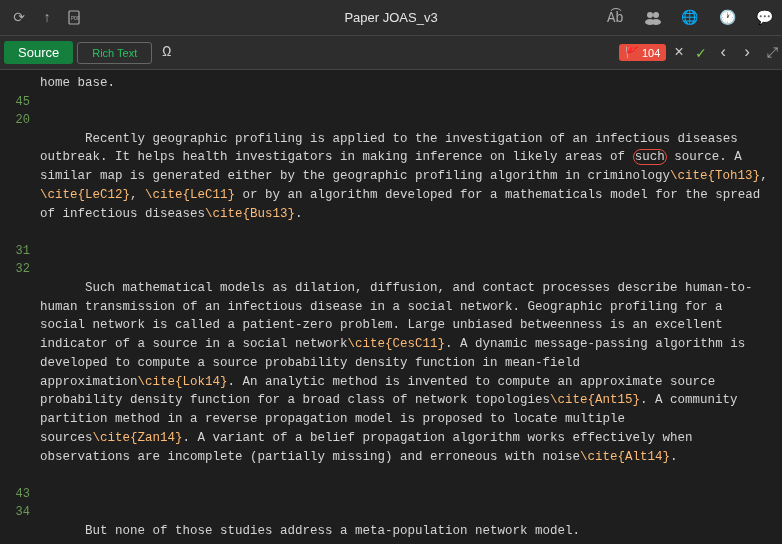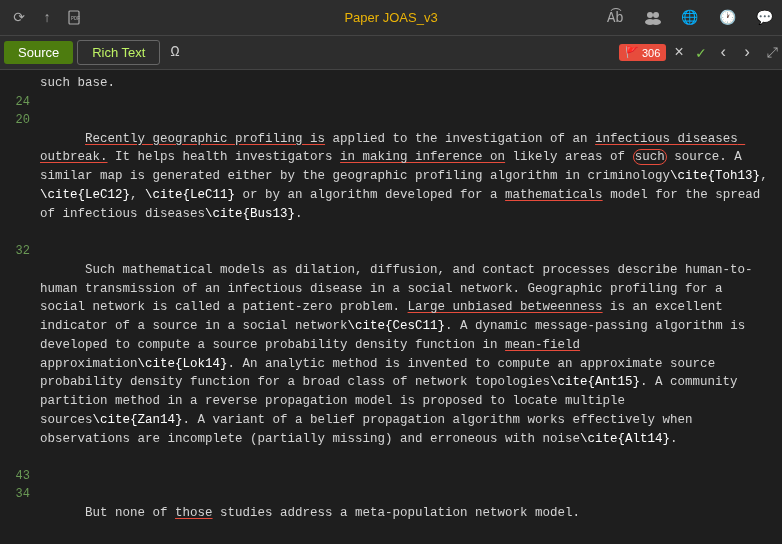--- a/index.html
+++ b/index.html
@@ -24,21 +24,21 @@
     }
     .title-bar-left {
       display: flex;
       align-items: center;
       gap: 6px;
       width: 120px;
     }
     .title-bar-center {
       flex: 1;
       text-align: center;
-      color: #eab308;
+      color: #e5e5e5;
       font-family: sans-serif;
       font-size: 13px;
     }
     .title-bar-right {
       display: flex;
       align-items: center;
       gap: 20px;
       width: 120px;
       justify-content: flex-end;
     }
@@ -57,35 +57,35 @@
     .toolbar {
       display: flex;
       align-items: center;
       background: #2d2d2d;
       height: 34px;
       padding: 0 4px;
       border-bottom: 1px solid #444;
       gap: 4px;
     }
     .tab-source {
-      background: #4d7c0f;
+      background: #15803d;
       color: #fff;
       border: none;
       padding: 4px 14px;
       font-size: 13px;
       font-family: sans-serif;
       cursor: pointer;
       border-radius: 3px;
     }
     .tab-rich {
       background: transparent;
-      color: #bef264;
+      color: #22c55e;
       border: 1px solid #666;
       padding: 4px 14px;
-      font-size: 13px;
+      font-size: 11px;
       font-family: sans-serif;
       cursor: pointer;
       border-radius: 3px;
     }
     .omega-btn {
       color: #ccc;
       font-size: 15px;
       cursor: pointer;
       padding: 0 6px;
     }
@@ -153,31 +153,30 @@
       padding-right: 8px;
       white-space: pre-wrap;
       word-break: break-word;
       line-height: 1.5;
       font-size: 12.5px;
     }
     .empty-line { height: 16px; }
 
     
     .underline-red {
-      text-decoration: underline;
       text-decoration-color: #e74c3c;
       text-underline-offset: 2px;
     }
     .highlight-red-box {
       border: 1.5px solid #e74c3c;
       padding: 0 1px;
       border-radius: 8px;
     }
     .cite-text {
-      color: #ffffff;
+      color: #fdba74;
       text-align: right;
     }
     
     .content::-webkit-scrollbar { width: 8px; }
     .content::-webkit-scrollbar-track { background: #2d2d2d; }
     .content::-webkit-scrollbar-thumb { background: #555; border-radius: 4px; }
   </style>
 </head>
 <body>
 
@@ -209,48 +208,52 @@
   </div>
 </div>
 
 <div class="toolbar">
   <button class="tab-source">Source</button>
   <button class="tab-rich">Rich Text</button>
   <span class="omega-btn">Ω</span>
   <span class="toolbar-spacer"></span>
   <div class="track-changes-badge">
     <span>🚩</span>
-    <span>306</span>
+    <span>104</span>
   </div>
   <span class="toolbar-x">×</span>
   <span class="toolbar-check">✓</span>
   <span class="toolbar-nav-btn">‹</span>
   <span class="toolbar-nav-btn">›</span>
   <span class="toolbar-end-btn">⤢</span>
 </div>
 
 <div class="content">
 
   <div class="line">
     <div class="line-num"></div>
-    <div class="line-content">such base.</div>
-  </div>
-
-  <div class="line">
-    <div class="line-num">24</div>
+    <div class="line-content">home base.</div>
+  </div>
+
+  <div class="line">
+    <div class="line-num">45</div>
     <div class="line-content empty-line"></div>
   </div>
 
   <div class="line">
     <div class="line-num">20</div>
     <div class="line-content">
       <span class="underline-red">Recently geographic profiling is</span> applied to the investigation of an <span class="underline-red">infectious diseases outbreak.</span> It helps health investigators <span class="underline-red">in making inference on</span> likely areas of <span class="highlight-red-box">such</span> source. A similar map is generated either by the geographic profiling algorithm in criminology<span class="cite-text">\cite{Toh13}</span>, <span class="cite-text">\cite{LeC12}</span>, <span class="cite-text">\cite{LeC11}</span> or by an algorithm developed for a <span class="underline-red">mathematicals</span> model for the spread of infectious diseases<span class="cite-text">\cite{Bus13}</span>.
     </div>
   </div>
 
+  <div class="line">
+    <div class="line-num">31</div>
+    <div class="line-content empty-line"></div>
+  </div>
 
   <div class="line">
     <div class="line-num">32</div>
     <div class="line-content">
       Such mathematical models as dilation, diffusion, and contact processes describe human-to-human transmission of an infectious disease in a social network. Geographic profiling for a social network is called a patient-zero problem. <span class="underline-red">Large unbiased betweenness</span> is an excellent indicator of a source in a social network<span class="cite-text">\cite{CesC11}</span>. A dynamic message-passing algorithm is developed to compute a source probability density function in <span class="underline-red">mean-field</span> approximation<span class="cite-text">\cite{Lok14}</span>. An analytic method is invented to compute an approximate source probability density function for a broad class of network topologies<span class="cite-text">\cite{Ant15}</span>. A community partition method in a reverse propagation model is proposed to locate multiple sources<span class="cite-text">\cite{Zan14}</span>. A variant of a belief propagation algorithm works effectively when observations are incomplete (partially missing) and erroneous with noise<span class="cite-text">\cite{Alt14}</span>.
     </div>
   </div>
 
   <div class="line">
     <div class="line-num">43</div>

